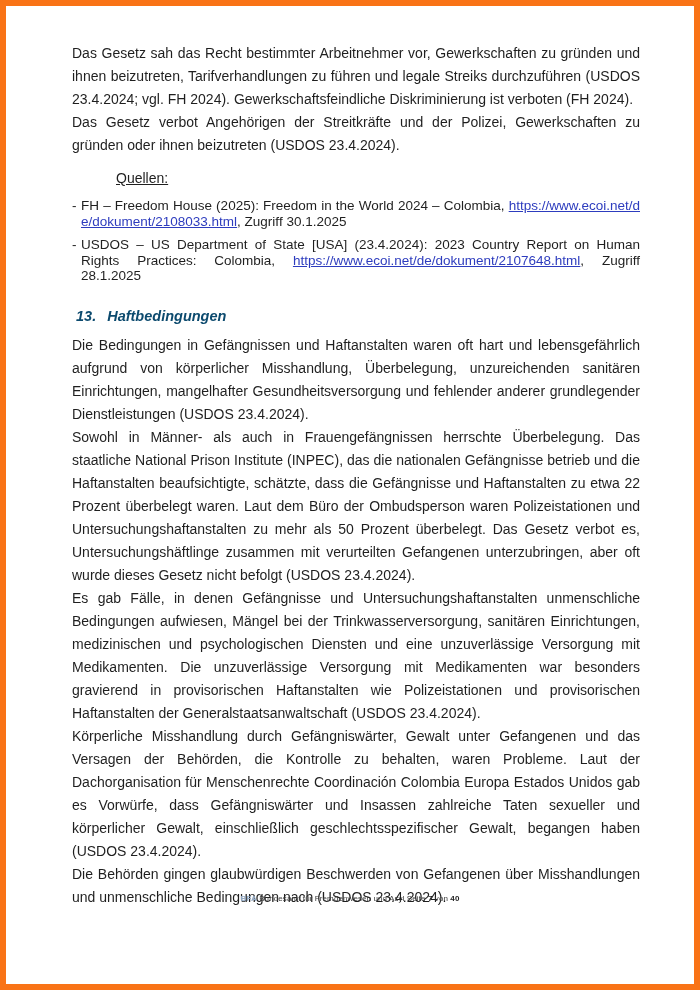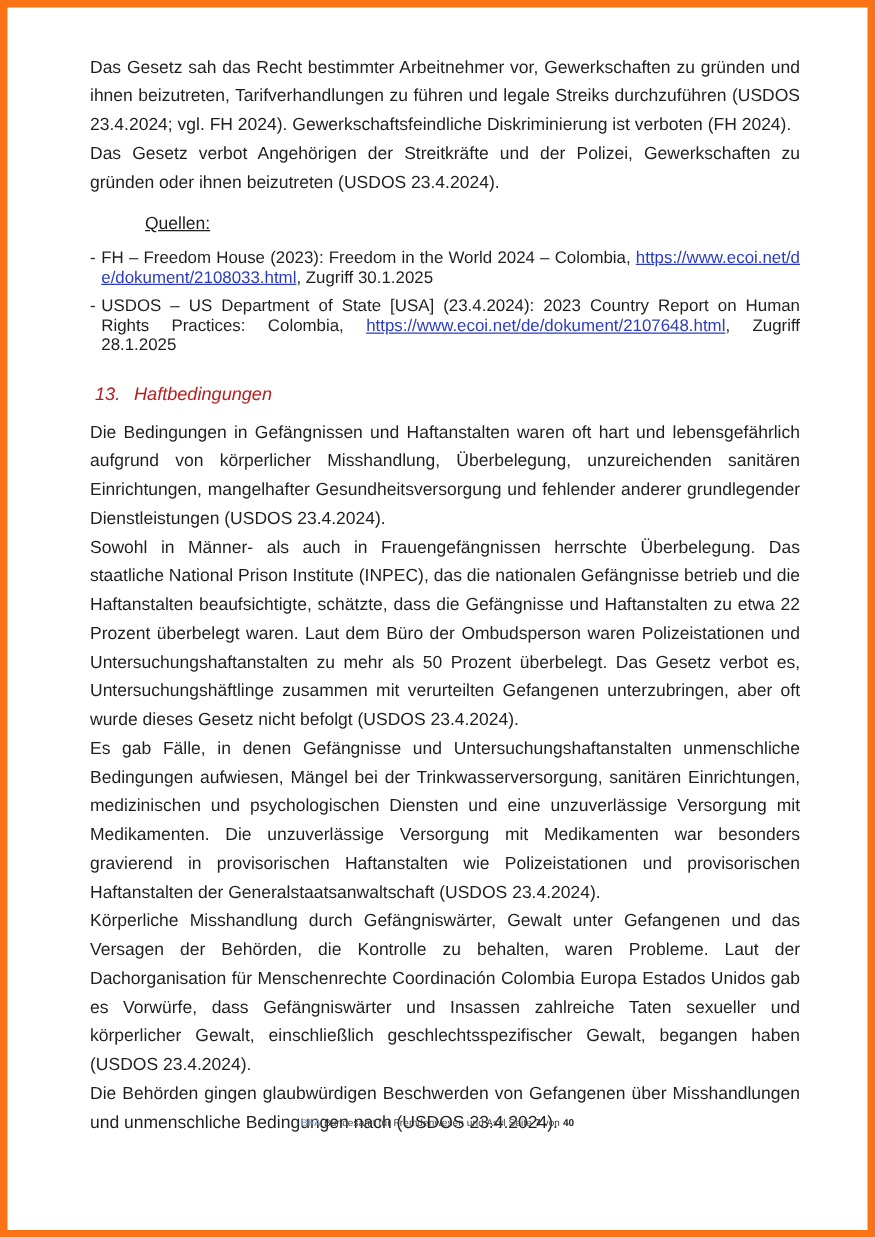--- a/index.html
+++ b/index.html
@@ -60,23 +60,23 @@
     color: #2d3cbe;
     text-decoration: underline;
     cursor: pointer;
     word-break: break-all;
   }
   h2.section-heading {
     margin: 24px 0 9px 0;
     padding-left: 4px;
     font-size: 14.5px;
     line-height: 17px;
-    font-weight: normal;
+    font-weight: bold;
     font-style: italic;
-    color: #b91c1c;
+    color: #0c4a6e;
   }
   h2.section-heading .sec-num {
     margin-right: 11px;
   }
   .footer {
     position: absolute;
     top: 888px;
     left: 0;
     width: 100%;
     text-align: center;
@@ -102,21 +102,21 @@
 
     <p class="body-text">Das Gesetz sah das Recht bestimmter Arbeitnehmer vor, Gewerkschaften zu gründen und ihnen beizutreten, Tarifverhandlungen zu führen und legale Streiks durchzuführen (USDOS 23.4.2024; vgl. FH 2024). Gewerkschaftsfeindliche Diskriminierung ist verboten (FH 2024).</p>
     <p class="body-text">Das Gesetz verbot Angehörigen der Streitkräfte und der Polizei, Gewerkschaften zu gründen oder ihnen beizutreten (USDOS 23.4.2024).</p>
 
     <div class="sources-heading">Quellen:</div>
 
     <div class="sources-list">
 
       <div class="source-item">
         <span class="bullet">-</span>
-        <span class="source-text"><span>FH – Freedom House (2023): Freedom in the World 2024 – Colombia, </span><a class="doc-link">https://www.ecoi.net/de/dokument/2108033.html</a><span>, Zugriff 30.1.2025</span></span>
+        <span class="source-text"><span>FH – Freedom House (2025): Freedom in the World 2024 – Colombia, </span><a class="doc-link">https://www.ecoi.net/de/dokument/2108033.html</a><span>, Zugriff 30.1.2025</span></span>
       </div>
 
       <div class="source-item">
         <span class="bullet">-</span>
         <span class="source-text"><span>USDOS – US Department of State [USA] (23.4.2024): 2023 Country Report on Human Rights Practices: Colombia, </span><a class="doc-link">https://www.ecoi.net/de/dokument/2107648.html</a><span>, Zugriff 28.1.2025</span></span>
       </div>
 
     </div>
 
     <h2 class="section-heading">

